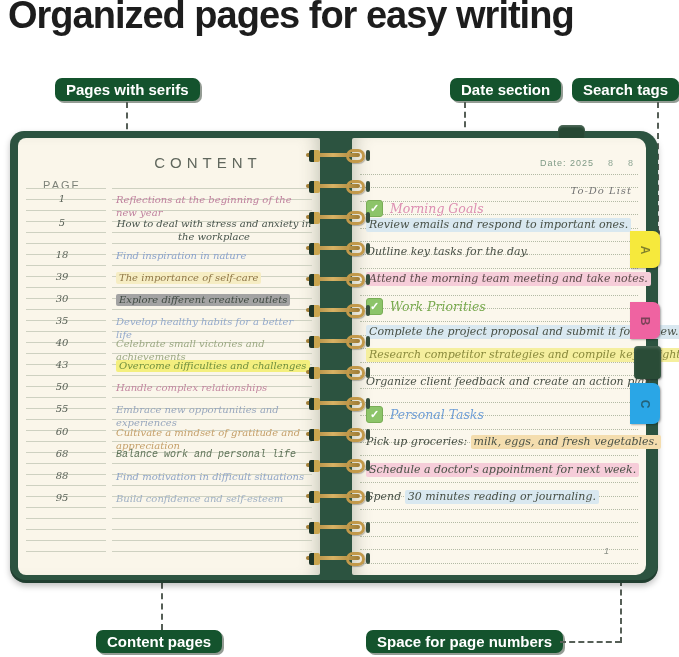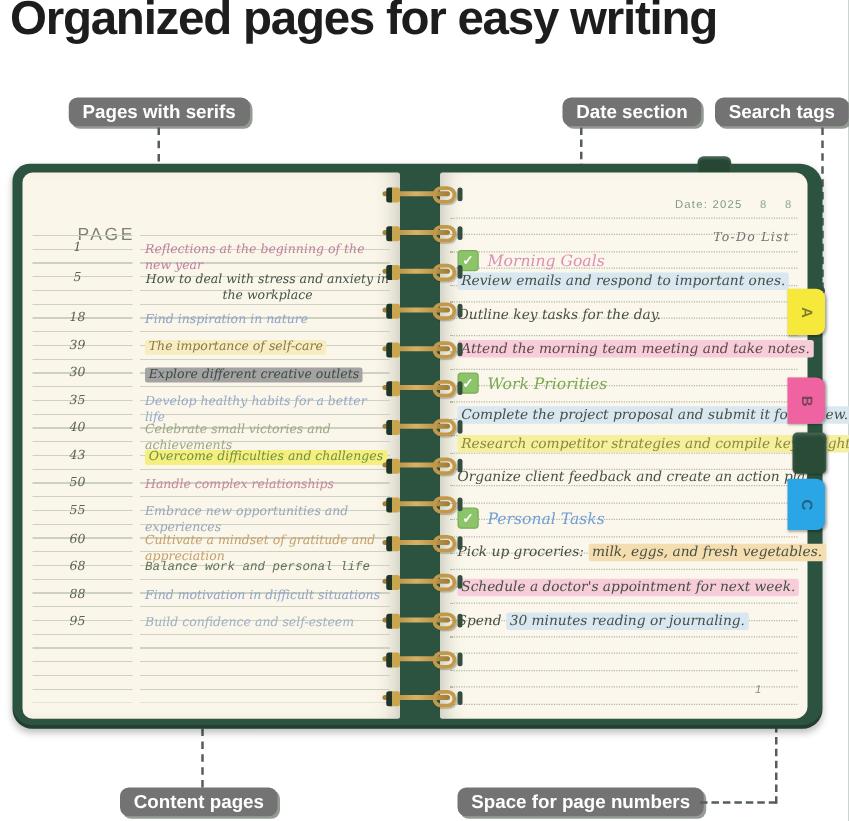--- a/index.html
+++ b/index.html
@@ -7,21 +7,21 @@
     width:679px;height:657px;position:relative;background:#ffffff;
     font-family:"Liberation Sans", sans-serif;overflow:hidden;
   }
   
   .headline{
     position:absolute;left:8px;top:-6px;width:665px;
     font-size:38px;font-weight:800;color:#1d1d1d;letter-spacing:-1px;
   }
   
   .badge{
-    position:absolute;background:#737373;color:#ffffff;
+    position:absolute;background:#14532d;color:#ffffff;
     font-size:15px;font-weight:700;padding:3px 11px;border-radius:7px;
     box-shadow:2px 2px 0 rgba(60,75,60,.55);white-space:nowrap;
   }
   
   .vdash{position:absolute;width:0;border-left:2px dashed #565f57;}
   .hdash{position:absolute;height:0;border-top:2px dashed #565f57;}
   .dot{position:absolute;width:7px;height:7px;border-radius:50%;background:#49524a;}
   
   .notebook{
     position:absolute;left:10px;top:131px;width:648px;height:452px;
@@ -40,21 +40,21 @@
   .elastic-top{
     position:absolute;left:548px;top:-6px;width:27px;height:13px;
     background:#264733;border-radius:5px 5px 2px 2px;box-shadow:inset 0 2px 2px rgba(255,255,255,.18);
   }
   
   .content-header{
     position:absolute;left:90px;top:16px;width:200px;text-align:center;
     font-size:15px;letter-spacing:5px;color:#60675d;font-weight:400;
   }
   .col-label{
-    position:absolute;top:41px;font-size:14px;letter-spacing:2px;color:#7c8178;margin-left:44px;
+    position:absolute;top:41px;font-size:11px;letter-spacing:2px;color:#7c8178;text-align:center;
   }
   .ruled{position:absolute;top:50px;height:374px;
     background:repeating-linear-gradient(to bottom,#ced1c1 0 1px,transparent 1px 11px);}
   .l-row{position:absolute;left:0;width:100%;}
   .l-num{
     position:absolute;left:0;width:88px;text-align:center;
     font-family:"DejaVu Serif",serif;font-style:italic;font-size:10px;color:#5a6258;
   }
   .l-topic{
     position:absolute;left:98px;width:196px;
@@ -120,20 +120,21 @@
 <div class="dot" style="left:157px;top:547px;"></div>
 
 <div class="dot" style="left:611px;top:555px;"></div>
 <div class="vdash" style="left:620px;top:561px;height:82px;"></div>
 <div class="hdash" style="left:560px;top:641px;width:61px;"></div>
 
 <div class="notebook">
   <div class="elastic-top"></div>
 
   <div class="page page-left">
+    <div class="content-header">CONTENT</div>
     <div class="col-label" style="left:0;width:88px;">PAGE</div>
     <div class="ruled" style="left:8px;width:80px;"></div>
     <div class="ruled" style="left:94px;width:200px;"></div>
     <div id="left-rows">
         <div class="l-row" style="top: 55px;">
           <span class="l-num">1</span>
           <span class="l-topic" style="color: rgb(191, 127, 157);">Reflections at the beginning of the new year</span>
         </div>
         <div class="l-row" style="top: 79px;">
           <span class="l-num">5</span>

